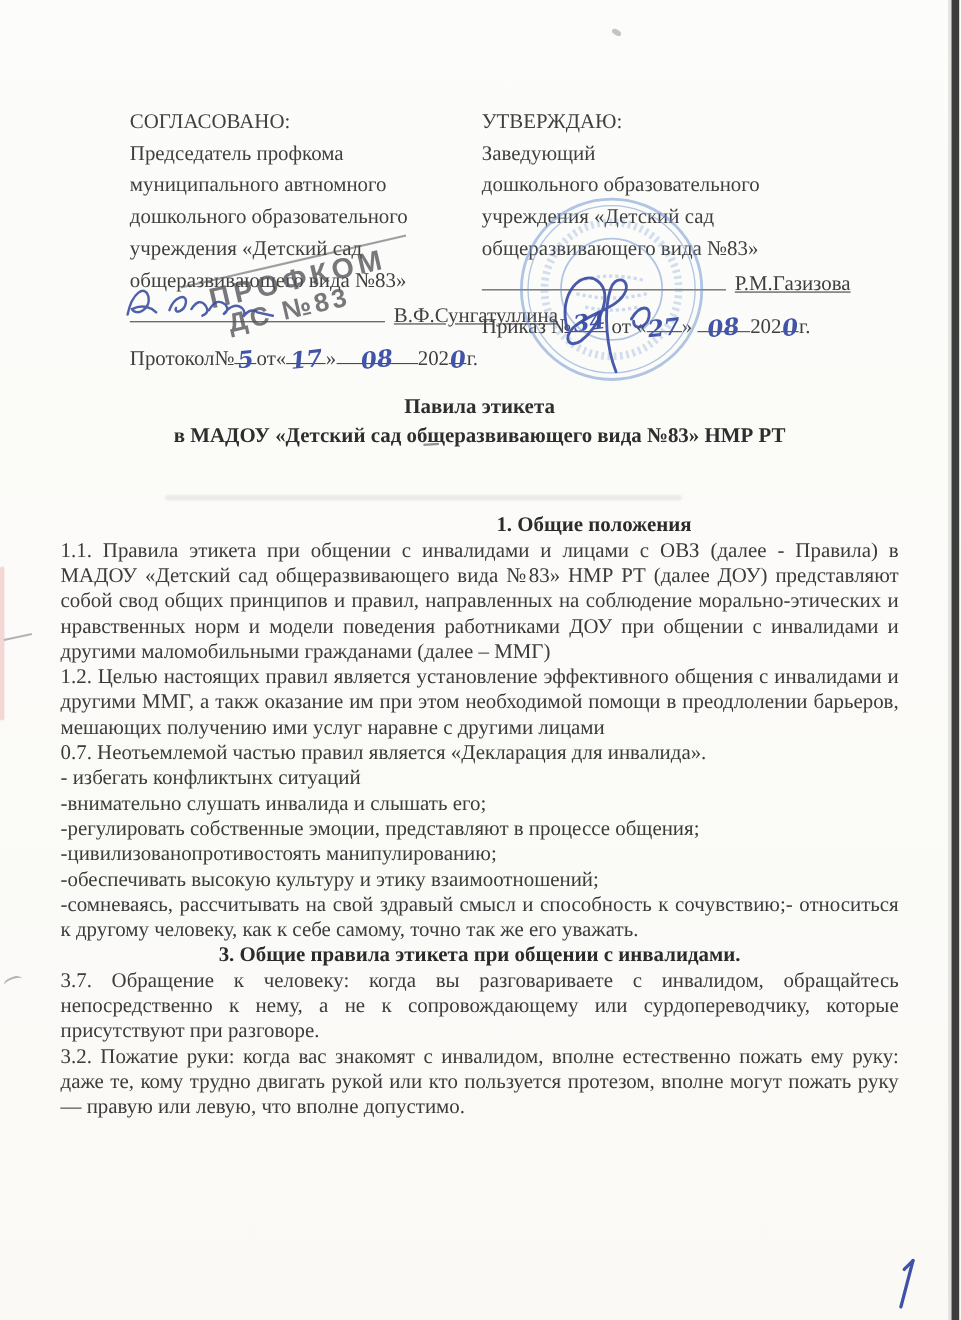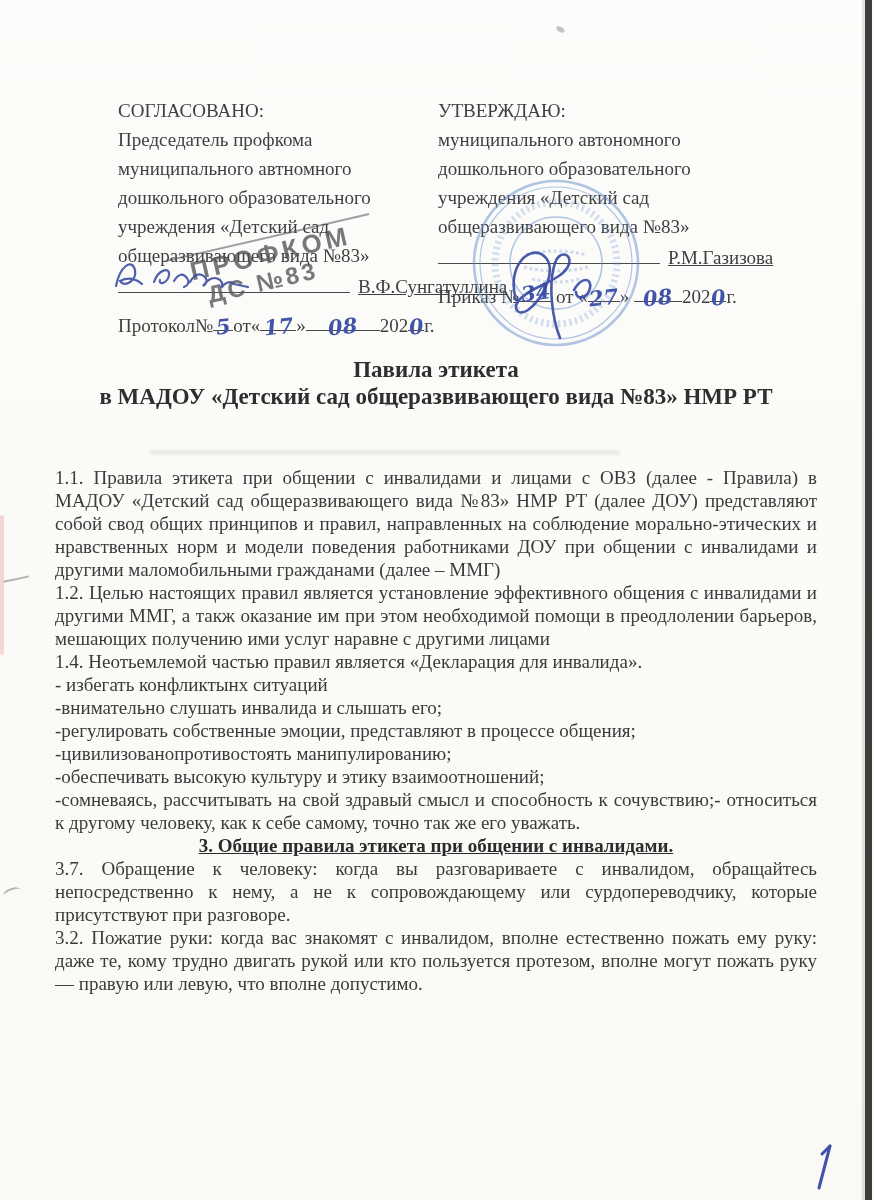--- a/index.html
+++ b/index.html
@@ -40,31 +40,31 @@
   }
   .stamp-profkom .l1{font-size:26px;letter-spacing:4px;line-height:28px;}
   .stamp-profkom .l2{font-size:24px;letter-spacing:3px;line-height:26px;transform:translateX(-14px);display:block;}
   .round-stamp{position:absolute;left:470px;top:177px;opacity:.52;}
   .sig-svg{position:absolute;}
   .pagenum{position:absolute;left:806px;top:1140px;}
 
   
   .doc-title{
     position:absolute;left:55px;top:356px;width:762px;text-align:center;
-    font-weight:bold;font-size:23px;line-height:27px;color:#2e2e2e;
+    font-weight:bold;font-size:19px;line-height:27px;color:#2e2e2e;
   }
 
   
   .body{position:absolute;left:55px;top:466px;width:762px;font-size:19px;line-height:23px;color:#3b3b3b;}
   .body p{margin:0;}
   .just{text-align:justify;}
   .h{font-weight:bold;color:#2b2b2b;text-align:center;}
   .h1{padding-left:208px;}
   .h2{padding-left:90px;}
-  .h3{padding-left:0;text-decoration:underline;}
+  .h3{padding-left:0;}
 </style>
 </head>
 <body>
 
 <div class="page">
 
   <div class="edge-right-halo"></div>
   <div class="edge-right"></div>
   <div class="edge-pink"></div>
   <div class="speck"></div>
@@ -83,21 +83,21 @@
     <div class="sig-row">
       <span class="sig-ul" style="width:232px"></span><span class="sig-name">В.Ф.Сунгатуллина</span>
     </div>
     <div class="date-row">
       <span>Протокол№</span><span class="fld" style="width:20px"><span class="hw">5</span></span><span>от«</span><span class="fld" style="width:36px"><span class="hw">17</span></span><span>»</span><span class="fld" style="width:74px"><span class="hw">08</span></span><span>202</span><span class="fld" style="width:16px"><span class="hw">0</span></span><span>г.</span>
     </div>
   </div>
 
   <div class="hdr hdr-right">
     <div>УТВЕРЖДАЮ:</div>
-    <div>муниципального автономного</div>
+    <div>Заведующий</div>
     <div>дошкольного образовательного</div>
     <div>учреждения «Детский сад</div>
     <div>общеразвивающего вида №83»</div>
     <div class="sig-row">
       <span class="sig-ul" style="width:222px"></span><span class="sig-name">Р.М.Газизова</span>
     </div>
     <div class="date-row">
       <span>Приказ №</span><span class="fld" style="width:32px"><span class="hw raise">34</span></span><span> </span><span>от «</span><span class="fld" style="width:32px"><span class="hw">27</span></span><span>»</span><span> </span><span class="fld" style="width:48px"><span class="hw">08</span></span><span>202</span><span class="fld" style="width:16px"><span class="hw">0</span></span><span>г.</span>
     </div>
   </div>
@@ -131,23 +131,24 @@
       <path d="M96 62 C104 48 114 50 112 60 C110 70 98 73 98 64"></path>
     </g>
   </svg>
 
   <div class="doc-title">
     <div>Павила этикета</div>
     <div>в МАДОУ «Детский сад общеразвивающего вида №83» НМР РТ</div>
   </div>
 
   <div class="body">
+    <div class="h h1">1.  Общие положения</div>
     <p class="just">1.1.  Правила этикета при общении с инвалидами и лицами с ОВЗ (далее - Правила)  в МАДОУ «Детский сад общеразвивающего вида №83» НМР РТ (далее ДОУ) представляют собой свод общих принципов  и правил, направленных на соблюдение морально-этических и нравственных норм и  модели поведения работниками ДОУ при общении с инвалидами и другими маломобильными гражданами (далее – ММГ)</p>
     <p class="just">1.2. Целью настоящих правил является установление эффективного общения с инвалидами и другими ММГ, а такж оказание им при этом необходимой помощи в преодлолении барьеров, мешающих получению ими услуг наравне с другими лицами</p>
-    <p>1.4.  Неотьемлемой частью правил является «Декларация для инвалида».</p>
+    <p>0.7.  Неотьемлемой частью правил является «Декларация для инвалида».</p>
     <p>- избегать конфликтынх ситуаций</p>
     <p>-внимательно слушать инвалида и слышать его;</p>
     <p>-регулировать собственные эмоции, представляют в процессе общения;</p>
     <p>-цивилизованопротивостоять манипулированию;</p>
     <p>-обеспечивать высокую культуру и этику взаимоотношений;</p>
     <p class="just">-сомневаясь, рассчитывать на свой здравый смысл и способность к сочувствию;- относиться к другому человеку, как к себе самому, точно так же его уважать.</p>
     <div class="h h3">3. Общие правила этикета при общении с инвалидами.</div>
     <p class="just">3.7. Обращение к человеку: когда вы разговариваете с инвалидом, обращайтесь непосредственно к нему, а не к сопровождающему или сурдопереводчику, которые присутствуют при разговоре.</p>
     <p class="just">3.2. Пожатие руки: когда вас знакомят с инвалидом, вполне естественно пожать ему руку: даже те, кому трудно двигать рукой или кто пользуется протезом, вполне могут пожать руку — правую или левую, что вполне допустимо.</p>
   </div>

